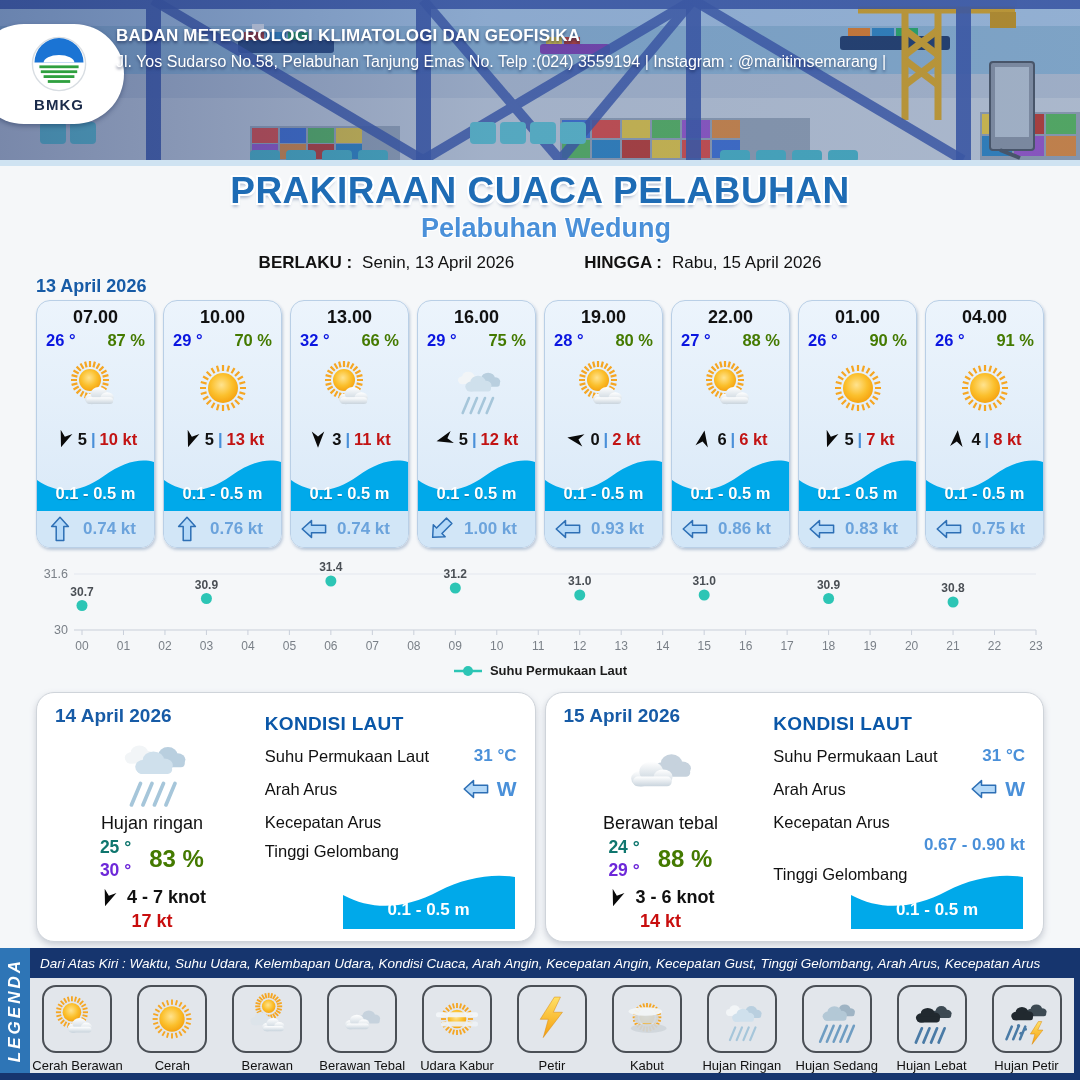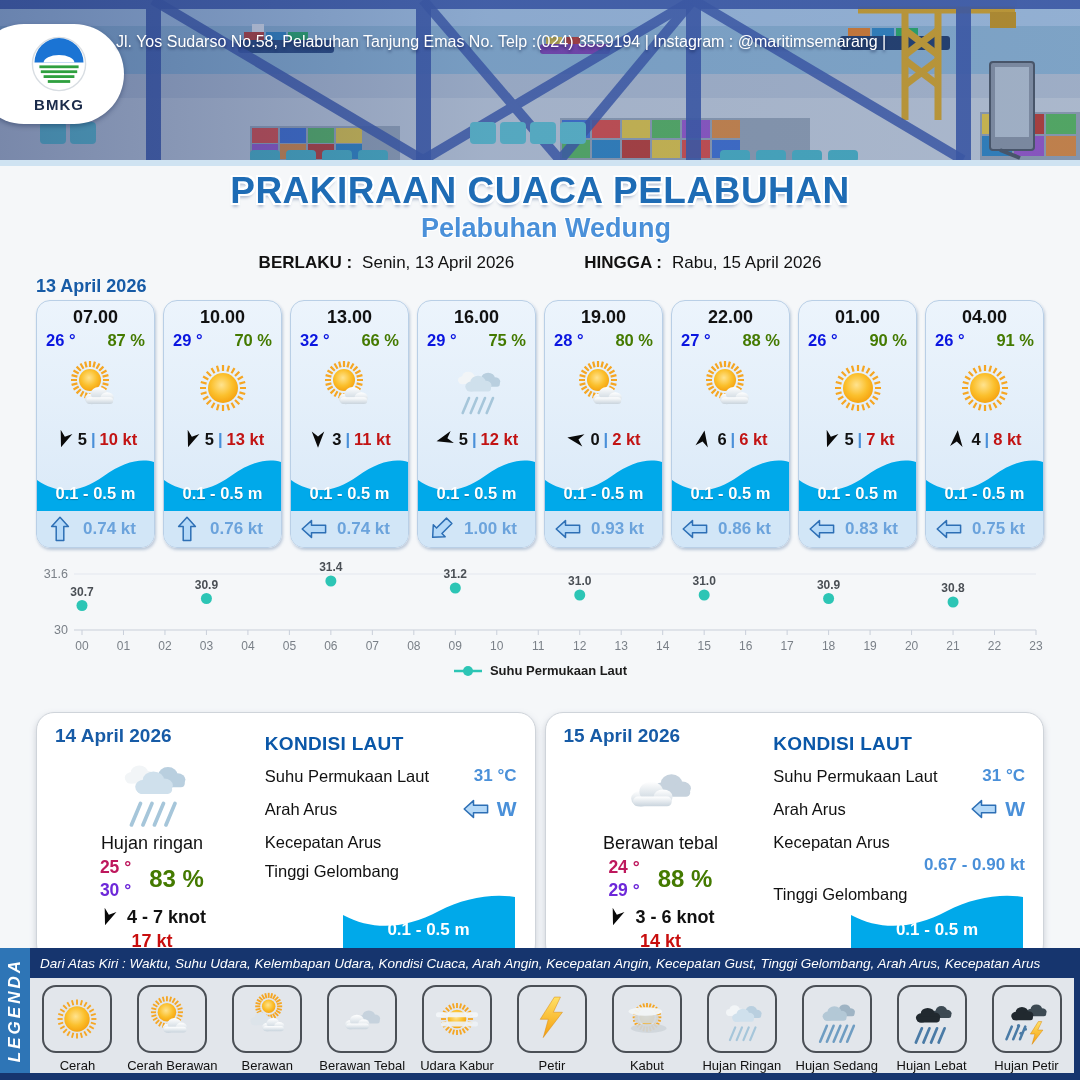--- a/index.html
+++ b/index.html
@@ -48,32 +48,32 @@
              text-shadow:0 1px 1px rgba(0,60,90,.4);}
   .c-cur{height:36px;display:flex;align-items:center;gap:10px;padding-left:10px;background:#d2e6f7;
          font-weight:bold;font-size:17px;color:#6ba3dc;}
   .barrow{width:26px;height:22px;display:inline-flex;}
   .barrow svg{width:100%;height:100%;}
   
   .chart{position:absolute;left:18px;top:556px;width:1044px;}
   #chartsvg{width:1044px;height:104px;display:block;}
   .ch-legend{display:flex;align-items:center;justify-content:center;gap:7px;font-size:13px;font-weight:bold;color:#1c1c1c;margin-top:3px;}
   
-  .panels{position:absolute;left:36px;top:712px;width:1008px;height:250px;display:flex;gap:9px;}
+  .panels{position:absolute;left:36px;top:692px;width:1008px;height:250px;display:flex;gap:9px;}
   .panel{flex:1;background:#fff;border:1px solid #cfd4da;border-radius:18px;box-shadow:0 3px 6px rgba(120,130,150,.35);
          display:flex;padding:12px 18px;box-sizing:border-box;}
   .p-left{width:42%;display:flex;flex-direction:column;align-items:center;}
   .p-date{align-self:flex-start;font-size:19px;font-weight:bold;color:#175ba6;}
   .p-icon{height:84px;display:flex;align-items:center;justify-content:center;}
   .p-cond{font-size:18px;margin-top:2px;}
   .p-tr{display:flex;align-items:center;gap:18px;margin-top:2px;}
   .p-temps{display:flex;flex-direction:column;font-size:17.5px;font-weight:bold;line-height:1.3;}
-  .p-tmin{color:#be185d;}.p-tmax{color:#6d28d9;}
+  .p-tmin{color:#0f766e;}.p-tmax{color:#6d28d9;}
   .p-hum{font-size:24px;font-weight:bold;color:#447a00;}
-  .p-wind{display:flex;align-items:center;gap:9px;font-size:18px;font-weight:bold;margin-top:5px;}
+  .p-wind{display:flex;align-items:flex-end;gap:9px;font-size:18px;font-weight:bold;margin-top:5px;}
   .p-gust{font-size:18px;font-weight:bold;color:#c80d0d;margin-top:3px;}
   .p-right{flex:1;padding-left:16px;position:relative;}
   .p-sea-h{font-size:19px;font-weight:bold;color:#0a57a8;letter-spacing:.3px;margin-top:8px;}
   .p-row{display:flex;justify-content:space-between;align-items:center;margin-top:11px;font-size:16.5px;}
   .p-val{color:#4a90d9;font-weight:bold;font-size:17px;display:flex;align-items:center;gap:8px;}
   .p-dirletter{font-size:21px;}
   .p-speed{text-align:right;color:#4a90d9;font-weight:bold;font-size:17px;margin-top:3px;}
   .p-wavebadge{position:absolute;right:2px;bottom:0px;width:172px;height:60px;}
   .p-wavebadge svg{position:absolute;inset:0;width:100%;height:100%;}
   .p-wavetxt{position:absolute;left:0;right:0;bottom:9px;text-align:center;color:#fff;font-weight:bold;font-size:17px;}
@@ -223,20 +223,21 @@
         <path d="M2.5,19 a17.5,17.5 0 0 1 35,0 z" fill="#1b74d4"></path>
         <path d="M9,19 a11,5.5 0 0 1 22,0 z" fill="#ffffff"></path>
         <rect x="6" y="21" width="28" height="2" fill="#2fa03f"></rect>
         <rect x="7" y="24.5" width="26" height="2" fill="#2fa03f"></rect>
         <rect x="9" y="28" width="22" height="2" fill="#2fa03f"></rect>
         <rect x="12" y="31.5" width="16" height="2" fill="#2fa03f"></rect>
       </svg>
       <div class="logo-text">BMKG</div>
     </div>
     <div class="h-text">
+      <div class="h1">BADAN METEOROLOGI KLIMATOLOGI DAN GEOFISIKA</div>
       <div class="h3">Jl. Yos Sudarso No.58, Pelabuhan Tanjung Emas No. Telp :(024) 3559194 | Instagram : @maritimsemarang |</div>
     </div>
   </header>
   <div class="strip"></div>
 
   <section class="titleblock">
     <div class="t-main">PRAKIRAAN CUACA PELABUHAN</div>
     <div class="t-sub">Pelabuhan Wedung</div>
     <div class="t-valid">
       <span class="t-lab">BERLAKU :</span>
@@ -983,52 +984,20 @@
 
   <footer class="legend">
     <div class="leg-strip">
       <span>LEGENDA</span>
     </div>
     <div class="leg-note">Dari Atas Kiri : Waktu, Suhu Udara, Kelembapan Udara, Kondisi Cuaca, Arah Angin, Kecepatan Angin, Kecepatan Gust, Tinggi Gelombang, Arah Arus, Kecepatan Arus</div>
     <div class="leg-items">
   <div class="leg-item">
     <div class="leg-box">
             <svg viewBox="0 0 64 64" width="54" height="54">
-              <line x1="49.0" y1="32.0" x2="55.0" y2="32.0" stroke="#f5a623" stroke-width="2.2"></line>
-              <line x1="48.4" y1="36.4" x2="54.2" y2="38.0" stroke="#f5a623" stroke-width="2.2"></line>
-              <line x1="46.7" y1="40.5" x2="51.9" y2="43.5" stroke="#f5a623" stroke-width="2.2"></line>
-              <line x1="44.0" y1="44.0" x2="48.3" y2="48.3" stroke="#f5a623" stroke-width="2.2"></line>
-              <line x1="40.5" y1="46.7" x2="43.5" y2="51.9" stroke="#f5a623" stroke-width="2.2"></line>
-              <line x1="36.4" y1="48.4" x2="38.0" y2="54.2" stroke="#f5a623" stroke-width="2.2"></line>
-              <line x1="32.0" y1="49.0" x2="32.0" y2="55.0" stroke="#f5a623" stroke-width="2.2"></line>
-              <line x1="27.6" y1="48.4" x2="26.0" y2="54.2" stroke="#f5a623" stroke-width="2.2"></line>
-              <line x1="23.5" y1="46.7" x2="20.5" y2="51.9" stroke="#f5a623" stroke-width="2.2"></line>
-              <line x1="20.0" y1="44.0" x2="15.7" y2="48.3" stroke="#f5a623" stroke-width="2.2"></line>
-              <line x1="17.3" y1="40.5" x2="12.1" y2="43.5" stroke="#f5a623" stroke-width="2.2"></line>
-              <line x1="15.6" y1="36.4" x2="9.8" y2="38.0" stroke="#f5a623" stroke-width="2.2"></line>
-              <line x1="15.0" y1="32.0" x2="9.0" y2="32.0" stroke="#f5a623" stroke-width="2.2"></line>
-              <line x1="15.6" y1="27.6" x2="9.8" y2="26.0" stroke="#f5a623" stroke-width="2.2"></line>
-              <line x1="17.3" y1="23.5" x2="12.1" y2="20.5" stroke="#f5a623" stroke-width="2.2"></line>
-              <line x1="20.0" y1="20.0" x2="15.7" y2="15.7" stroke="#f5a623" stroke-width="2.2"></line>
-              <line x1="23.5" y1="17.3" x2="20.5" y2="12.1" stroke="#f5a623" stroke-width="2.2"></line>
-              <line x1="27.6" y1="15.6" x2="26.0" y2="9.8" stroke="#f5a623" stroke-width="2.2"></line>
-              <line x1="32.0" y1="15.0" x2="32.0" y2="9.0" stroke="#f5a623" stroke-width="2.2"></line>
-              <line x1="36.4" y1="15.6" x2="38.0" y2="9.8" stroke="#f5a623" stroke-width="2.2"></line>
-              <line x1="40.5" y1="17.3" x2="43.5" y2="12.1" stroke="#f5a623" stroke-width="2.2"></line>
-              <line x1="44.0" y1="20.0" x2="48.3" y2="15.7" stroke="#f5a623" stroke-width="2.2"></line>
-              <line x1="46.7" y1="23.5" x2="51.9" y2="20.5" stroke="#f5a623" stroke-width="2.2"></line>
-              <line x1="48.4" y1="27.6" x2="54.2" y2="26.0" stroke="#f5a623" stroke-width="2.2"></line>
-              <circle cx="32" cy="32" r="15" fill="url(#gSun)"></circle>
-            </svg>
-          </div>
-    <div class="leg-label">Cerah</div>
-  </div>
-  <div class="leg-item">
-    <div class="leg-box">
-            <svg viewBox="0 0 64 64" width="54" height="54">
               <line x1="39.0" y1="24.0" x2="45.0" y2="24.0" stroke="#f5a623" stroke-width="2.2"></line>
               <line x1="38.6" y1="27.4" x2="44.4" y2="28.9" stroke="#f5a623" stroke-width="2.2"></line>
               <line x1="37.3" y1="30.5" x2="42.5" y2="33.5" stroke="#f5a623" stroke-width="2.2"></line>
               <line x1="35.2" y1="33.2" x2="39.4" y2="37.4" stroke="#f5a623" stroke-width="2.2"></line>
               <line x1="32.5" y1="35.3" x2="35.5" y2="40.5" stroke="#f5a623" stroke-width="2.2"></line>
               <line x1="29.4" y1="36.6" x2="30.9" y2="42.4" stroke="#f5a623" stroke-width="2.2"></line>
               <line x1="26.0" y1="37.0" x2="26.0" y2="43.0" stroke="#f5a623" stroke-width="2.2"></line>
               <line x1="22.6" y1="36.6" x2="21.1" y2="42.4" stroke="#f5a623" stroke-width="2.2"></line>
               <line x1="19.5" y1="35.3" x2="16.5" y2="40.5" stroke="#f5a623" stroke-width="2.2"></line>
               <line x1="16.8" y1="33.2" x2="12.6" y2="37.4" stroke="#f5a623" stroke-width="2.2"></line>
@@ -1049,20 +1018,52 @@
               <circle cx="26" cy="24" r="11" fill="url(#gSun)"></circle>
               <g fill="url(#gCloudL)" opacity="1">
                 <ellipse cx="27.75" cy="42.65" rx="6.82" ry="5.5"></ellipse>
                 <ellipse cx="34.9" cy="37.7" rx="8.25" ry="6.82"></ellipse>
                 <ellipse cx="43.15" cy="41.55" rx="6.6" ry="5.279999999999999"></ellipse>
                 <rect x="22.25" y="41.22" width="26.950000000000003" height="6.82" rx="3.3"></rect>
               </g>
             </svg>
           </div>
     <div class="leg-label">Cerah Berawan</div>
+  </div>
+  <div class="leg-item">
+    <div class="leg-box">
+            <svg viewBox="0 0 64 64" width="54" height="54">
+              <line x1="49.0" y1="32.0" x2="55.0" y2="32.0" stroke="#f5a623" stroke-width="2.2"></line>
+              <line x1="48.4" y1="36.4" x2="54.2" y2="38.0" stroke="#f5a623" stroke-width="2.2"></line>
+              <line x1="46.7" y1="40.5" x2="51.9" y2="43.5" stroke="#f5a623" stroke-width="2.2"></line>
+              <line x1="44.0" y1="44.0" x2="48.3" y2="48.3" stroke="#f5a623" stroke-width="2.2"></line>
+              <line x1="40.5" y1="46.7" x2="43.5" y2="51.9" stroke="#f5a623" stroke-width="2.2"></line>
+              <line x1="36.4" y1="48.4" x2="38.0" y2="54.2" stroke="#f5a623" stroke-width="2.2"></line>
+              <line x1="32.0" y1="49.0" x2="32.0" y2="55.0" stroke="#f5a623" stroke-width="2.2"></line>
+              <line x1="27.6" y1="48.4" x2="26.0" y2="54.2" stroke="#f5a623" stroke-width="2.2"></line>
+              <line x1="23.5" y1="46.7" x2="20.5" y2="51.9" stroke="#f5a623" stroke-width="2.2"></line>
+              <line x1="20.0" y1="44.0" x2="15.7" y2="48.3" stroke="#f5a623" stroke-width="2.2"></line>
+              <line x1="17.3" y1="40.5" x2="12.1" y2="43.5" stroke="#f5a623" stroke-width="2.2"></line>
+              <line x1="15.6" y1="36.4" x2="9.8" y2="38.0" stroke="#f5a623" stroke-width="2.2"></line>
+              <line x1="15.0" y1="32.0" x2="9.0" y2="32.0" stroke="#f5a623" stroke-width="2.2"></line>
+              <line x1="15.6" y1="27.6" x2="9.8" y2="26.0" stroke="#f5a623" stroke-width="2.2"></line>
+              <line x1="17.3" y1="23.5" x2="12.1" y2="20.5" stroke="#f5a623" stroke-width="2.2"></line>
+              <line x1="20.0" y1="20.0" x2="15.7" y2="15.7" stroke="#f5a623" stroke-width="2.2"></line>
+              <line x1="23.5" y1="17.3" x2="20.5" y2="12.1" stroke="#f5a623" stroke-width="2.2"></line>
+              <line x1="27.6" y1="15.6" x2="26.0" y2="9.8" stroke="#f5a623" stroke-width="2.2"></line>
+              <line x1="32.0" y1="15.0" x2="32.0" y2="9.0" stroke="#f5a623" stroke-width="2.2"></line>
+              <line x1="36.4" y1="15.6" x2="38.0" y2="9.8" stroke="#f5a623" stroke-width="2.2"></line>
+              <line x1="40.5" y1="17.3" x2="43.5" y2="12.1" stroke="#f5a623" stroke-width="2.2"></line>
+              <line x1="44.0" y1="20.0" x2="48.3" y2="15.7" stroke="#f5a623" stroke-width="2.2"></line>
+              <line x1="46.7" y1="23.5" x2="51.9" y2="20.5" stroke="#f5a623" stroke-width="2.2"></line>
+              <line x1="48.4" y1="27.6" x2="54.2" y2="26.0" stroke="#f5a623" stroke-width="2.2"></line>
+              <circle cx="32" cy="32" r="15" fill="url(#gSun)"></circle>
+            </svg>
+          </div>
+    <div class="leg-label">Cerah</div>
   </div>
   <div class="leg-item">
     <div class="leg-box">
             <svg viewBox="0 0 64 64" width="54" height="54">
               <line x1="44.0" y1="17.0" x2="50.0" y2="17.0" stroke="#f5a623" stroke-width="2.2"></line>
               <line x1="43.7" y1="19.6" x2="49.5" y2="21.1" stroke="#f5a623" stroke-width="2.2"></line>
               <line x1="42.7" y1="22.0" x2="47.9" y2="25.0" stroke="#f5a623" stroke-width="2.2"></line>
               <line x1="41.1" y1="24.1" x2="45.3" y2="28.3" stroke="#f5a623" stroke-width="2.2"></line>
               <line x1="39.0" y1="25.7" x2="42.0" y2="30.9" stroke="#f5a623" stroke-width="2.2"></line>
               <line x1="36.6" y1="26.7" x2="38.1" y2="32.5" stroke="#f5a623" stroke-width="2.2"></line>

